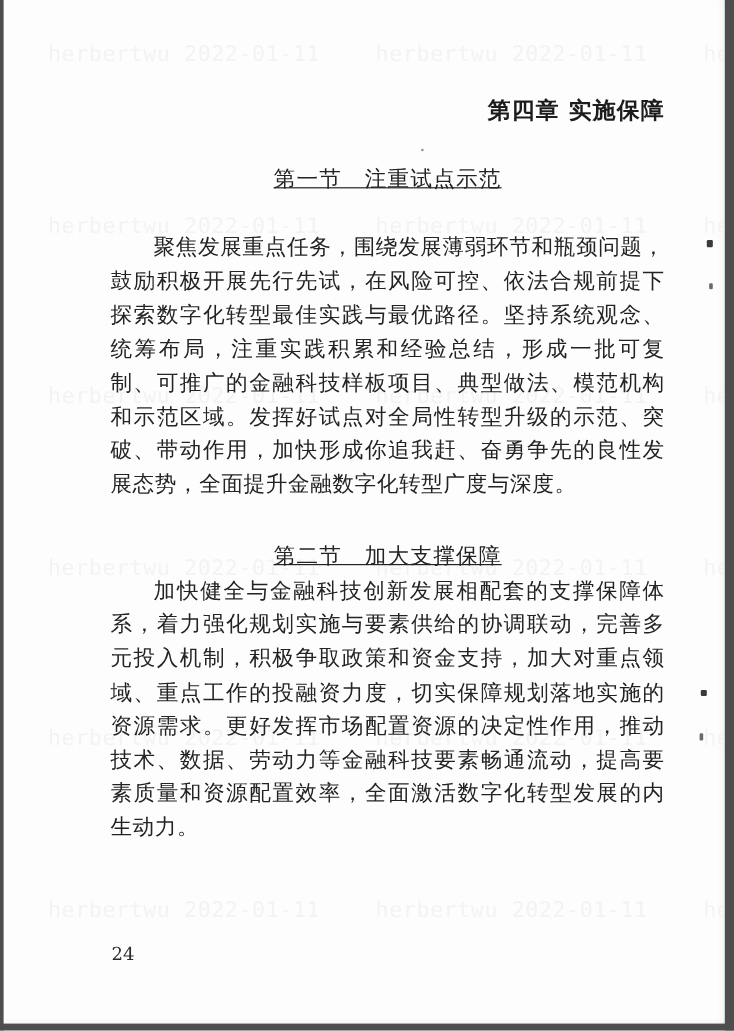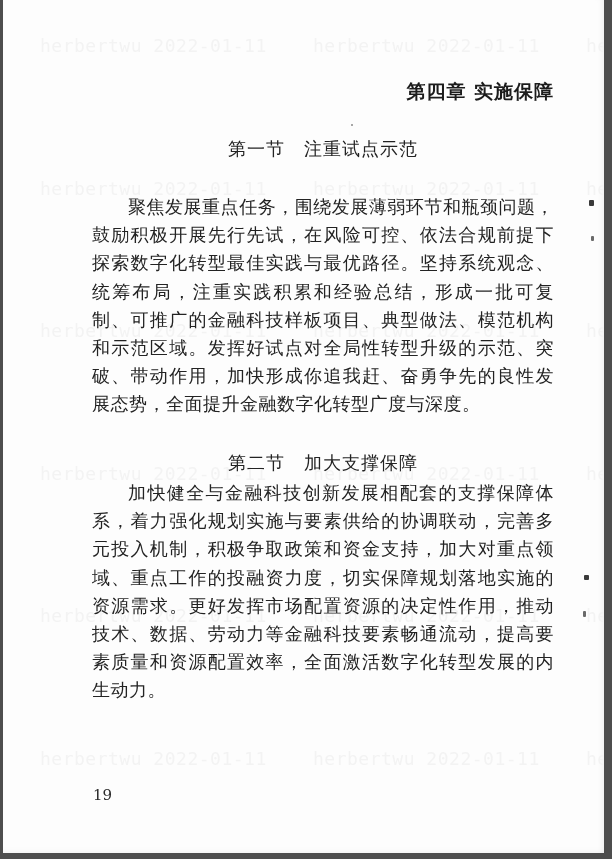--- a/index.html
+++ b/index.html
@@ -50,20 +50,21 @@
   .section-heading {
     position: absolute;
     left: 92px; width: 462px;
     margin: 0;
     text-align: center;
     font-family: "DejaVu Serif", serif;
     font-weight: 400;
     font-size: 18px;
     letter-spacing: 1px;
     color: #232323;
+    text-decoration: underline;
   }
   .heading-1 { top: 137px; }
   .heading-2 { top: 451px; }
   .heading-3 { top: 738px; }
 
   .body-para {
     position: absolute;
     left: 92px; width: 462px;
     margin: 0;
     font-size: 18px;
@@ -122,21 +123,21 @@
 
     <h2 class="section-heading heading-1">第一节　注重试点示范</h2>
 
     <p class="body-para para-1">聚焦发展重点任务，围绕发展薄弱环节和瓶颈问题，鼓励积极开展先行先试，在风险可控、依法合规前提下探索数字化转型最佳实践与最优路径。坚持系统观念、统筹布局，注重实践积累和经验总结，形成一批可复制、可推广的金融科技样板项目、典型做法、模范机构和示范区域。发挥好试点对全局性转型升级的示范、突破、带动作用，加快形成你追我赶、奋勇争先的良性发展态势，全面提升金融数字化转型广度与深度。</p>
 
     <h2 class="section-heading heading-2">第二节　加大支撑保障</h2>
 
     <p class="body-para para-2">加快健全与金融科技创新发展相配套的支撑保障体系，着力强化规划实施与要素供给的协调联动，完善多元投入机制，积极争取政策和资金支持，加大对重点领域、重点工作的投融资力度，切实保障规划落地实施的资源需求。更好发挥市场配置资源的决定性作用，推动技术、数据、劳动力等金融科技要素畅通流动，提高要素质量和资源配置效率，全面激活数字化转型发展的内生动力。</p>
 
 
-    <div class="page-number">19</div>
+    <div class="page-number">24</div>
   </div>
 
   <span class="speck speck-1"></span>
   <span class="speck speck-2"></span>
   <span class="speck speck-3"></span>
   <span class="speck speck-4"></span>
   <span class="speck speck-5"></span>
 
   <div class="edge edge-left"></div>
   <div class="edge edge-right"></div>

